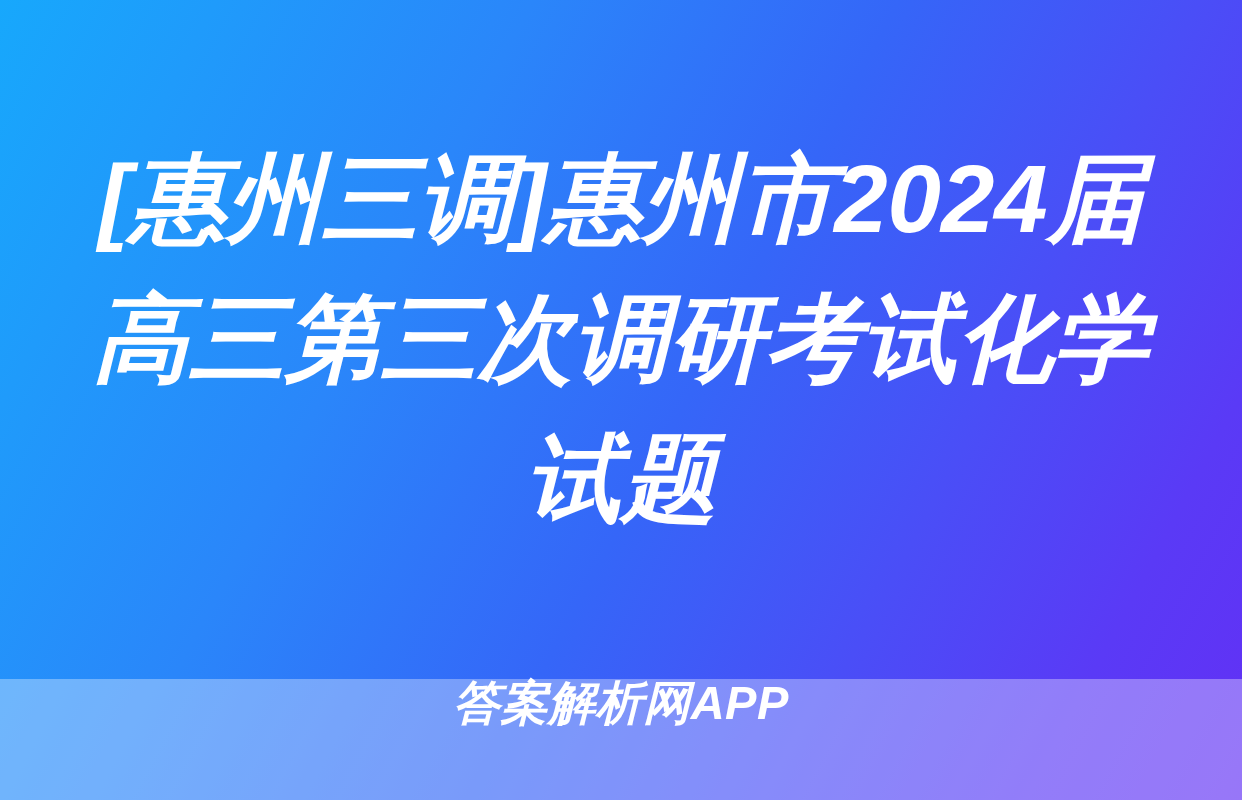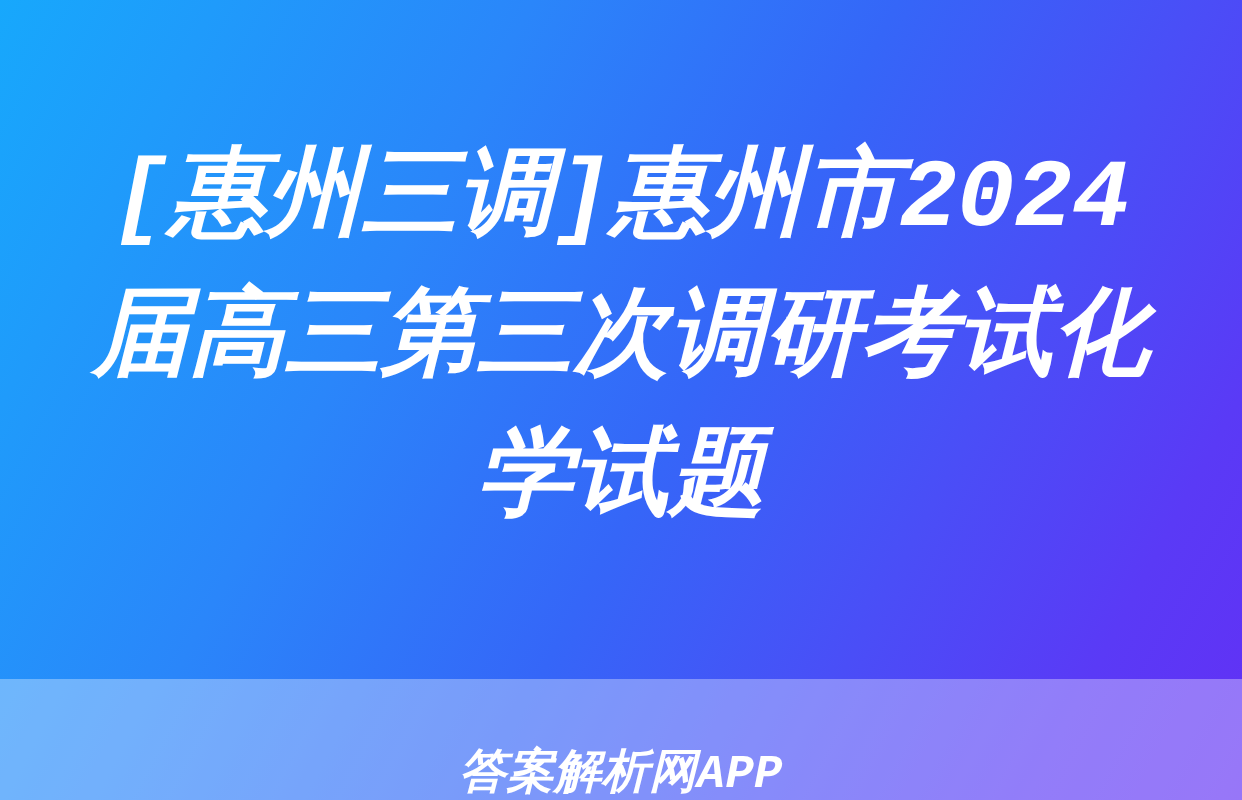--- a/index.html
+++ b/index.html
@@ -5,21 +5,21 @@
   html, body {
     margin: 0;
     padding: 0;
     background: #ffffff;
   }
   #poster {
     position: relative;
     width: 1242px;
     height: 800px;
     overflow: hidden;
-    font-family: Liberation Mono, monospace;
+    font-family: Liberation Sans, sans-serif;
     
     background:
       linear-gradient(118deg,
         #17a8fc 0%,
         #1f9bfb 13%,
         #2a86fa 32%,
         #3566f8 54%,
         #4a4ef7 72%,
         #5a3af6 87%,
         #6230f5 100%);
@@ -53,21 +53,21 @@
 
   
   .footer-band {
     position: absolute;
     left: 0;
     top: 679px;
     width: 1242px;
     height: 121px;
     background: rgba(255, 255, 255, 0.34);
     display: flex;
-    align-items: flex-end;
+    align-items: flex-start;
     justify-content: center;
   }
   .footer-text {
     color: #ffffff;
     font-size: 47px;
     line-height: 47px;
     font-weight: bold;
     font-style: italic;
     letter-spacing: 0.5px;
     white-space: nowrap;

